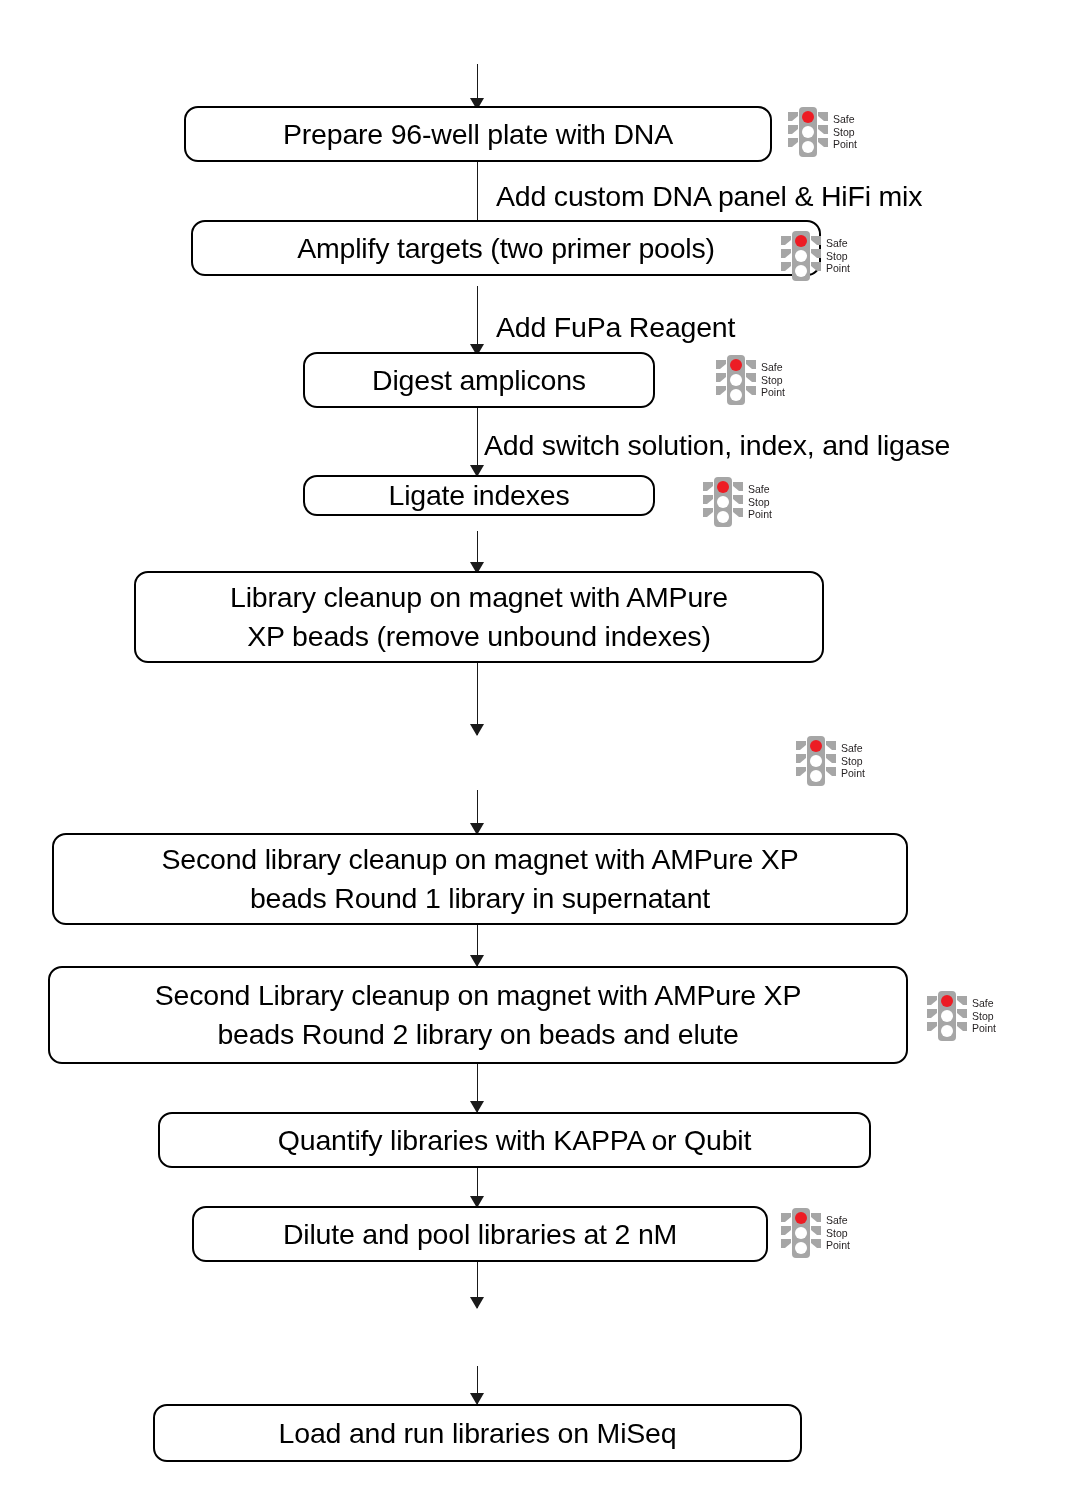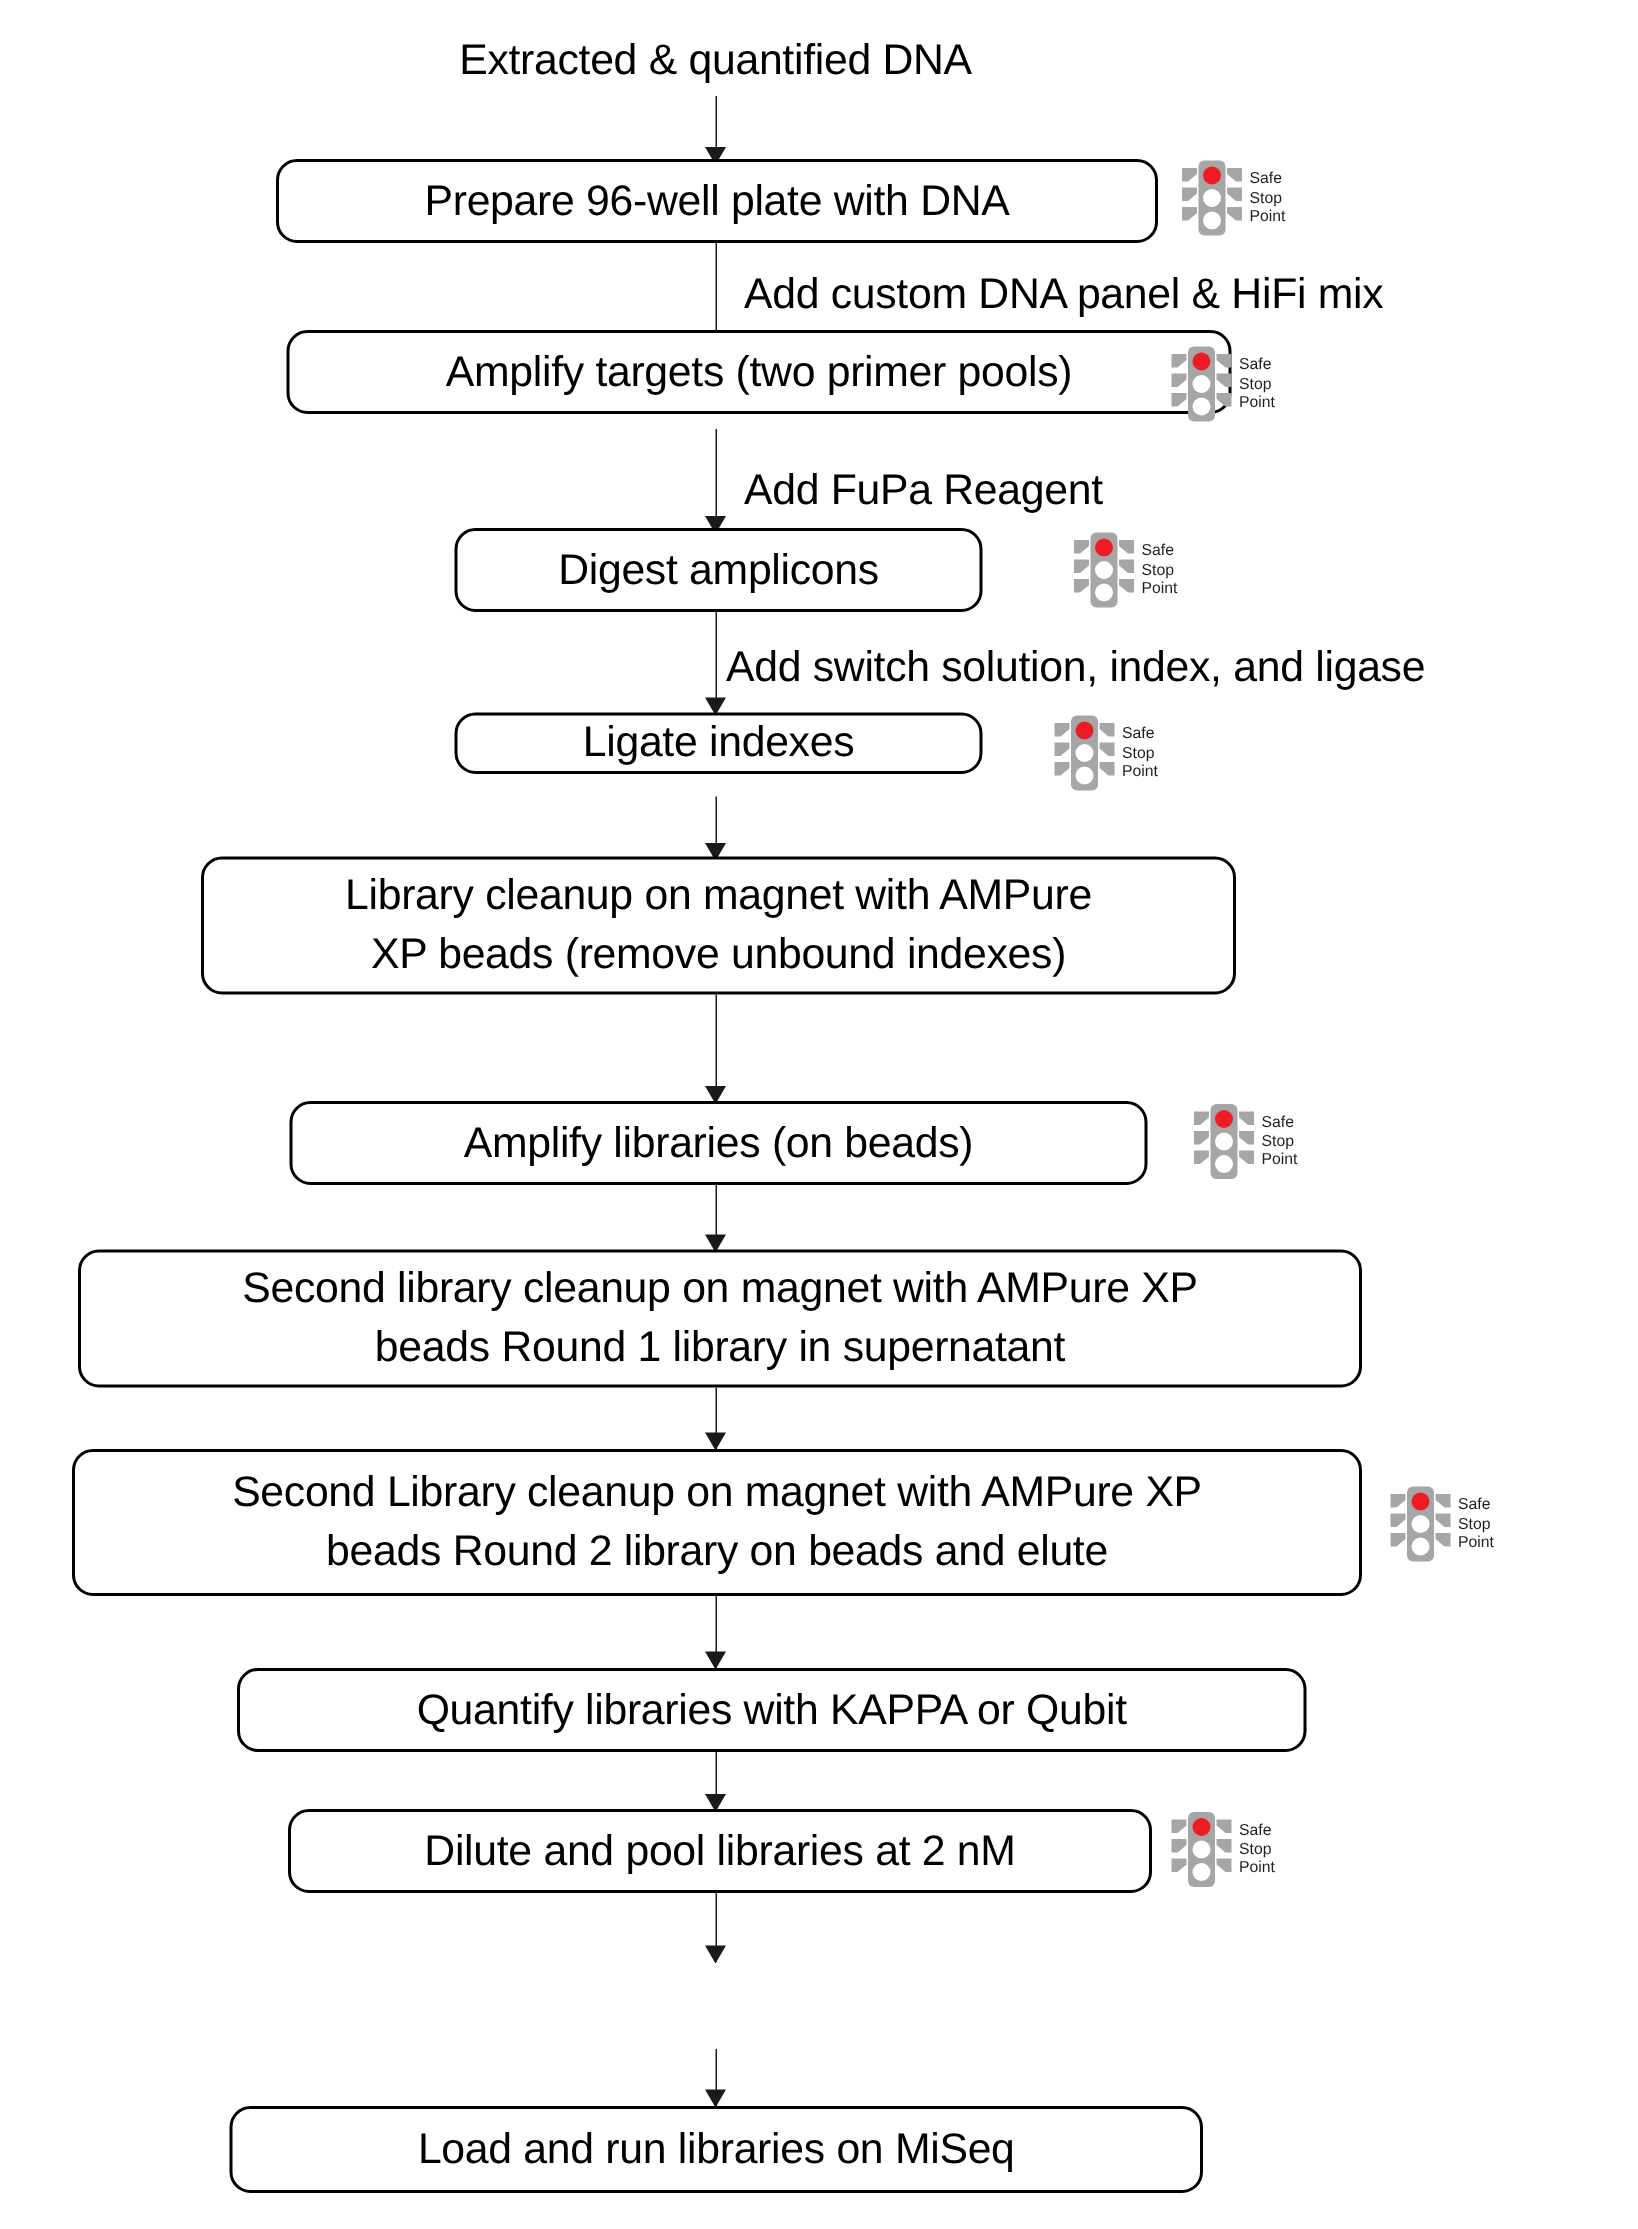--- a/index.html
+++ b/index.html
@@ -92,21 +92,20 @@
     color: #231f20;
     white-space: pre-line;
     font-family: "Liberation Sans", sans-serif;
   }
 </style>
 </head>
 <body>
 
 <div id="canvas">
 
-  <div class="caption center" style="left:477px; top:23px;">Extracted &amp; quantified DNA</div>
 
   <div class="connector" style="left:477px; top:64px; height:40px;"></div>
   <div class="arrowhead" style="left:477px; top:98px;"></div>
 
   <div class="node" style="left:184px; top:106px; width:588px; height:56px;">
     <span class="node-label">Prepare 96-well plate with DNA</span>
   </div>
   <div class="ssp" style="left:786px; top:104px;">
     <svg class="ssp-icon" width="44" height="56" viewBox="0 0 44 56">
       <g fill="#a6a6a6">
@@ -212,23 +211,20 @@
   <div class="arrowhead" style="left:477px; top:562px;"></div>
 
   <div class="node" style="left:134px; top:571px; width:690px; height:92px;">
     <span class="node-label">Library cleanup on magnet with AMPure
 XP beads (remove unbound indexes)</span>
   </div>
 
   <div class="connector" style="left:477px; top:663px; height:72px;"></div>
   <div class="arrowhead" style="left:477px; top:724px;"></div>
 
-  <div class="node" style="left:193px; top:734px; width:572px; height:56px;">
-    <span class="node-label">Amplify libraries (on beads)</span>
-  </div>
   <div class="ssp" style="left:794px; top:733px;">
     <svg class="ssp-icon" width="44" height="56" viewBox="0 0 44 56">
       <g fill="#a6a6a6">
         <path d="M2 8 L12 8 L12 12 L6 17 L2 17 Z"></path>
         <path d="M2 21 L12 21 L12 25 L6 30 L2 30 Z"></path>
         <path d="M2 34 L12 34 L12 38 L6 43 L2 43 Z"></path>
         <path d="M42 8 L32 8 L32 12 L38 17 L42 17 Z"></path>
         <path d="M42 21 L32 21 L32 25 L38 30 L42 30 Z"></path>
         <path d="M42 34 L32 34 L32 38 L38 43 L42 43 Z"></path>
       </g>

